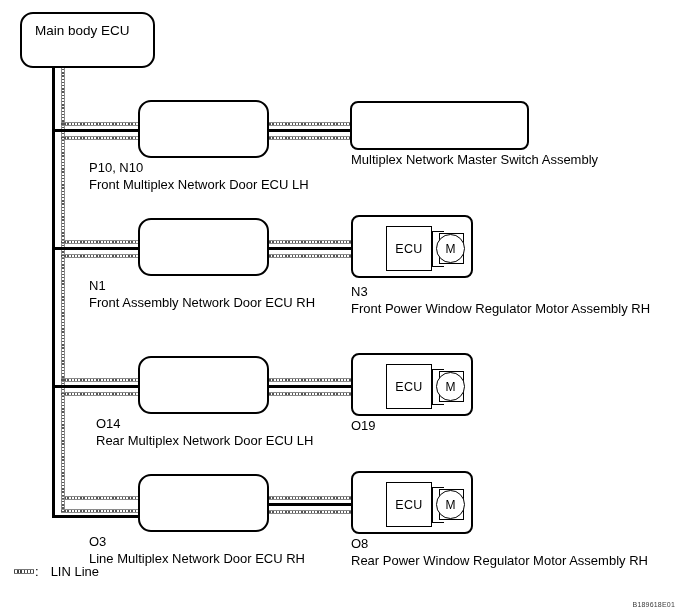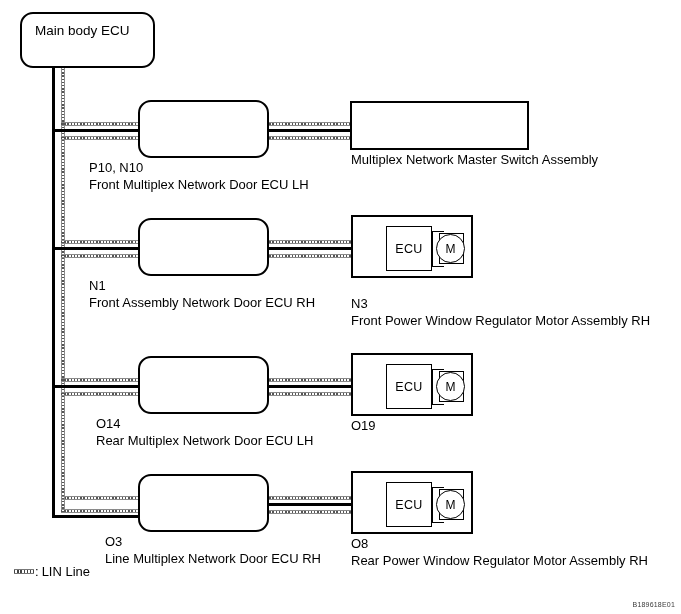--- a/index.html
+++ b/index.html
@@ -17,21 +17,21 @@
   }
 
   
   .node{
     position:absolute;
     box-sizing:border-box;
     background:#fff;
     border:2.5px solid #000;
   }
   .node.rounded{ border-radius:13px; }
-  .node.sharp{ border-radius:0; }
+  .node.sharp{ border-radius:8px; }
 
   .node-title{
     position:absolute;
     top:9px;
     left:13px;
     font-size:13.5px;
     line-height:15px;
     white-space:nowrap;
   }
 
@@ -129,21 +129,21 @@
     height:5px;
     margin-right:1px;
     background:
       repeating-linear-gradient(90deg,
         #444 0px, #444 1.4px,
         rgba(255,255,255,0) 1.4px, rgba(255,255,255,0) 3.2px);
     border-top:1px solid #777;
     border-bottom:1px solid #777;
     box-sizing:border-box;
   }
-  .legend-text{ margin-left:3px; }
+  .legend-text{ margin-left:12px; }
 
   #ref-code{
     position:absolute;
     right:6px;
     bottom:6px;
     font-size:7px;
     letter-spacing:.2px;
     color:#3a3a3a;
     font-family:"Liberation Sans", sans-serif;
   }
@@ -214,21 +214,21 @@
   <div class="node sharp" style="left:351px; top:215px; width:122px; height:63px;">
     <div class="inner-ecu" style="left:33px; top:9px; width:46px; height:45px;">ECU</div>
     <div class="motor-wrap" style="left:78px; top:8px; width:42px; height:47px;">
       <div class="motor-box" style="left:8px; top:8px; width:25px; height:31px;"></div>
       <div class="motor-circle" style="left:5px; top:9px; width:29px; height:29px;">M</div>
       <div class="motor-lead" style="left:1px; top:6px; width:12px;"></div>
       <div class="motor-lead" style="left:1px; top:41px; width:12px;"></div>
       <div class="motor-lead v" style="left:1px; top:6px; height:36px;"></div>
     </div>
   </div>
-  <div class="caption" style="left:351px; top:296px;">
+  <div class="caption" style="left:351px; top:284px;">
     <span class="code">N3</span>
     <span class="desc">Front Power Window Regulator Motor Assembly RH</span>
   </div>
 
   <div class="node rounded" style="left:138px; top:356px; width:131px; height:58px;"></div>
   <div class="caption" style="left:96px; top:416px;">
     <span class="code">O14</span>
     <span class="desc">Rear Multiplex Network Door ECU LH</span>
   </div>
 
@@ -240,21 +240,21 @@
       <div class="motor-lead" style="left:1px; top:6px; width:12px;"></div>
       <div class="motor-lead" style="left:1px; top:41px; width:12px;"></div>
       <div class="motor-lead v" style="left:1px; top:6px; height:36px;"></div>
     </div>
   </div>
   <div class="caption" style="left:351px; top:418px;">
     <span class="code">O19</span>
   </div>
 
   <div class="node rounded" style="left:138px; top:474px; width:131px; height:58px;"></div>
-  <div class="caption" style="left:89px; top:534px;margin-left:16px;">
+  <div class="caption" style="left:89px; top:534px;">
     <span class="code">O3</span>
     <span class="desc">Line Multiplex Network Door ECU RH</span>
   </div>
 
   <div class="node sharp" style="left:351px; top:471px; width:122px; height:63px;">
     <div class="inner-ecu" style="left:33px; top:9px; width:46px; height:45px;">ECU</div>
     <div class="motor-wrap" style="left:78px; top:8px; width:42px; height:47px;">
       <div class="motor-box" style="left:8px; top:8px; width:25px; height:31px;"></div>
       <div class="motor-circle" style="left:5px; top:9px; width:29px; height:29px;">M</div>
       <div class="motor-lead" style="left:1px; top:6px; width:12px;"></div>

